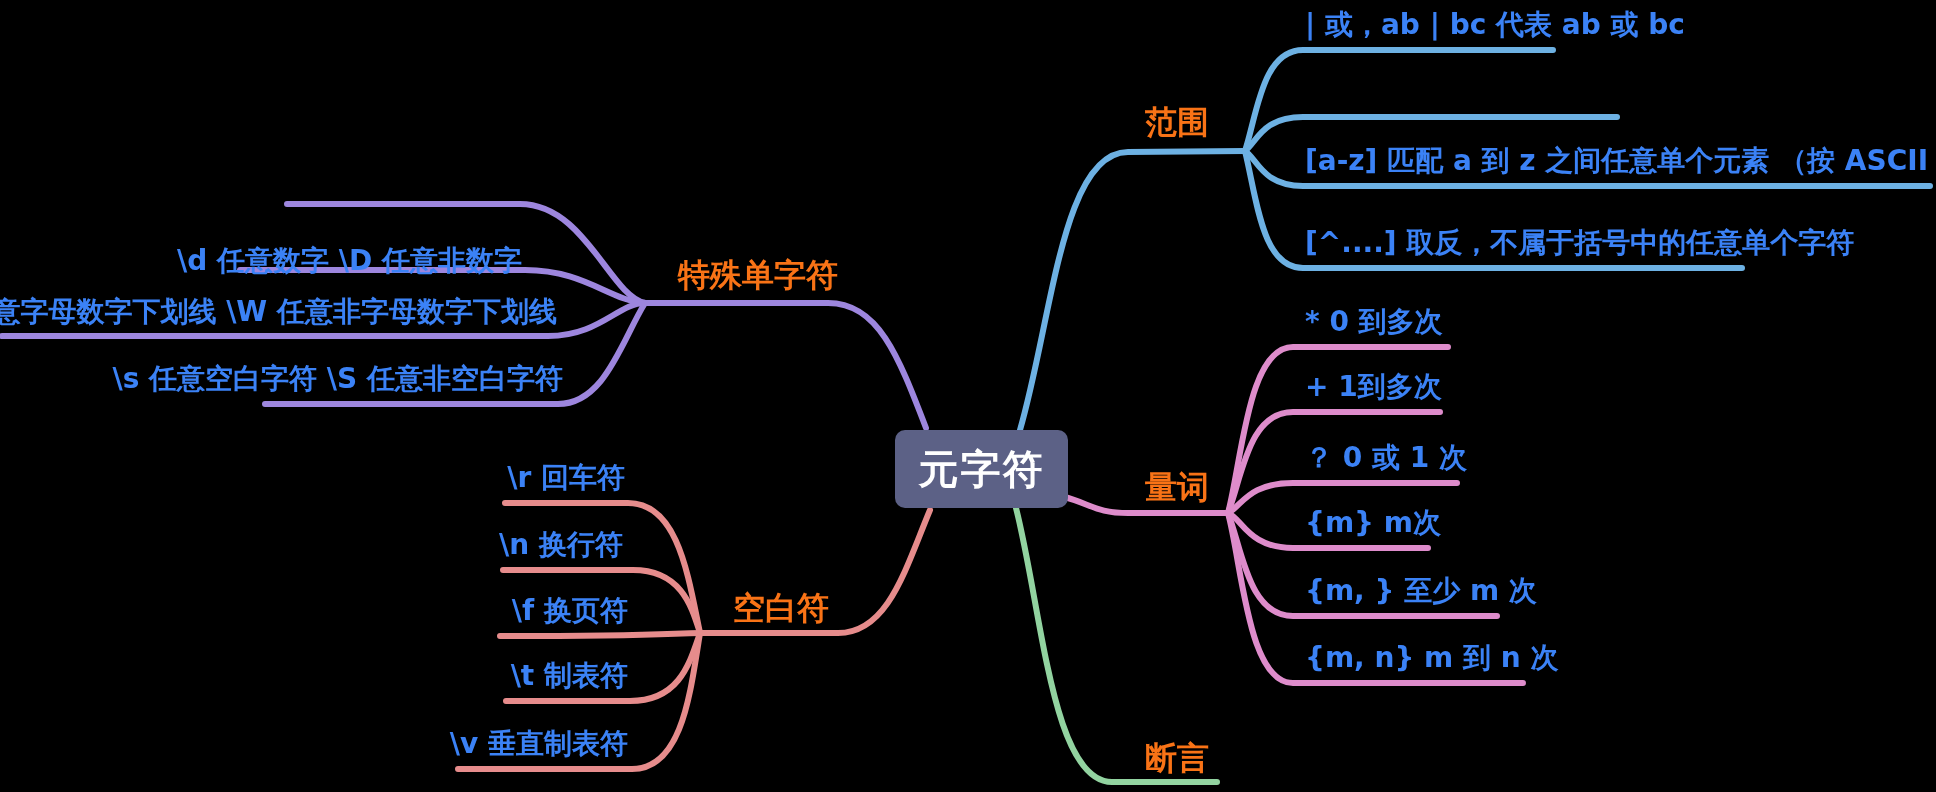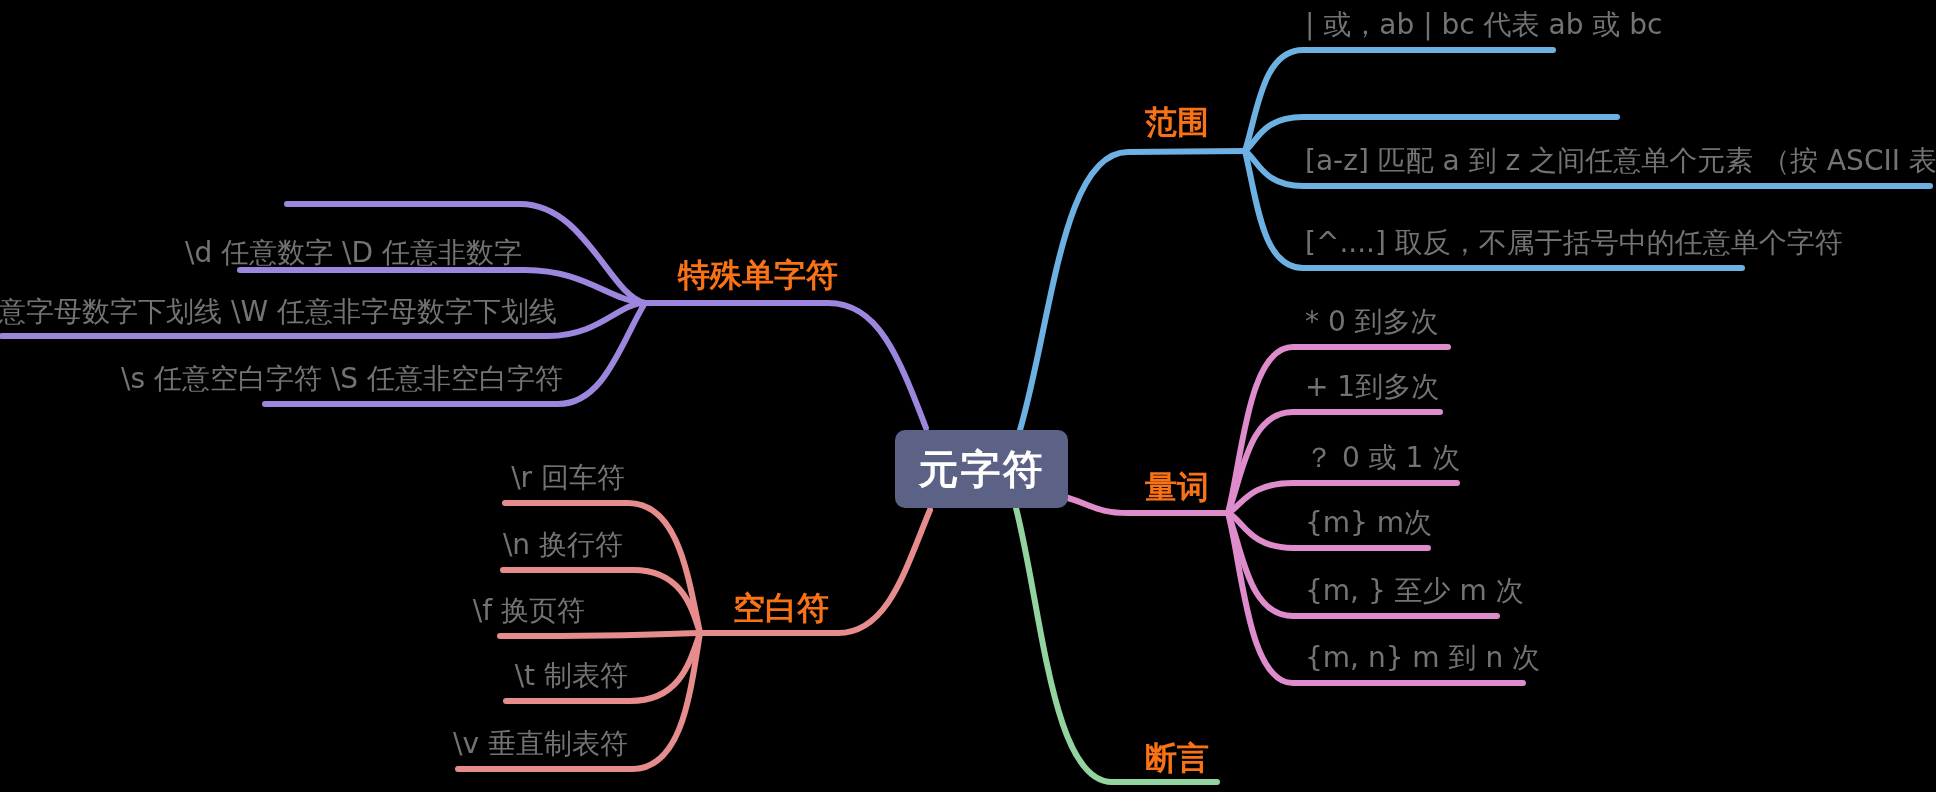--- a/index.html
+++ b/index.html
@@ -14,22 +14,22 @@
     width: 1936px; height: 792px;
     background: #000000;
   }
   #wires {
     position: absolute; left: 0; top: 0;
     width: 1936px; height: 792px;
   }
   .node-text {
     position: absolute;
     white-space: nowrap;
-    color: #737373;
-    font-weight: normal;
+    color: #3b82f6;
+    font-weight: bold;
     font-size: 28px;
     line-height: 34px;
   }
   .node-text.right-aligned { text-align: right; }
   .branch-label {
     position: absolute;
     white-space: nowrap;
     color: #f97316;
     font-weight: bold;
     font-size: 32px;
@@ -96,27 +96,27 @@
   </svg>
 
   <div class="central-node">元字符</div>
 
   <div class="branch-label" style="left:678px; top:257px;">特殊单字符</div>
   <div class="branch-label" style="left:733px; top:590px;">空白符</div>
   <div class="branch-label" style="left:1145px; top:104px;">范围</div>
   <div class="branch-label" style="left:1145px; top:469px;">量词</div>
   <div class="branch-label" style="left:1145px; top:740px;">断言</div>
 
-  <div class="node-text right-aligned" style="right:1414px; top:236px;">\d 任意数字 \D 任意非数字</div>
+  <div class="node-text right-aligned" style="right:1414px; top:244px;">\d 任意数字 \D 任意非数字</div>
   <div class="node-text right-aligned" style="right:1379px; top:295px;">\w 任意字母数字下划线 \W 任意非字母数字下划线</div>
   <div class="node-text right-aligned" style="right:1373px; top:362px;">\s 任意空白字符 \S 任意非空白字符</div>
 
   <div class="node-text right-aligned" style="right:1311px; top:461px;">\r 回车符</div>
   <div class="node-text right-aligned" style="right:1313px; top:528px;">\n 换行符</div>
-  <div class="node-text right-aligned" style="right:1351px; top:594px;">\f 换页符</div>
+  <div class="node-text right-aligned" style="right:1308px; top:594px;">\f 换页符</div>
   <div class="node-text right-aligned" style="right:1308px; top:659px;">\t 制表符</div>
   <div class="node-text right-aligned" style="right:1308px; top:727px;">\v 垂直制表符</div>
 
   <div class="node-text" style="left:1305px; top:8px;">| 或，ab | bc 代表 ab 或 bc</div>
   <div class="node-text" style="left:1305px; top:144px;">[a-z] 匹配 a 到 z 之间任意单个元素 （按 ASCII 表顺序）</div>
   <div class="node-text" style="left:1305px; top:226px;">[^....] 取反，不属于括号中的任意单个字符</div>
 
   <div class="node-text" style="left:1305px; top:305px;">* 0 到多次</div>
   <div class="node-text" style="left:1305px; top:370px;">+ 1到多次</div>
   <div class="node-text" style="left:1305px; top:441px;">？ 0 或 1 次</div>

